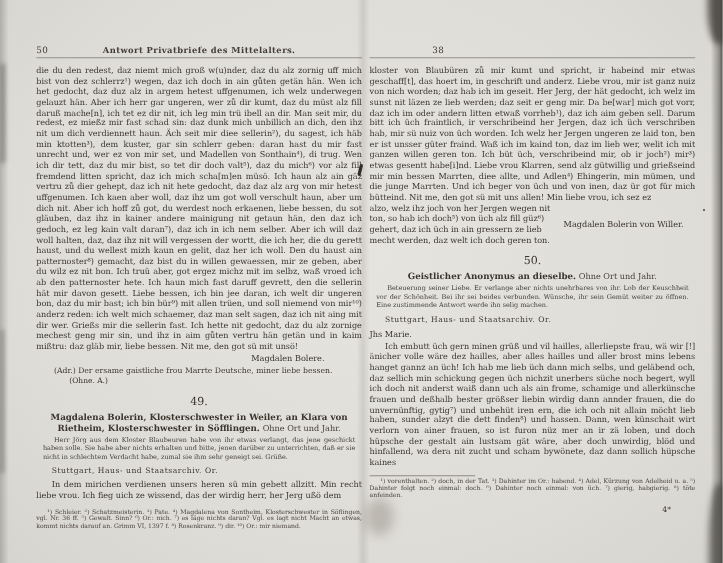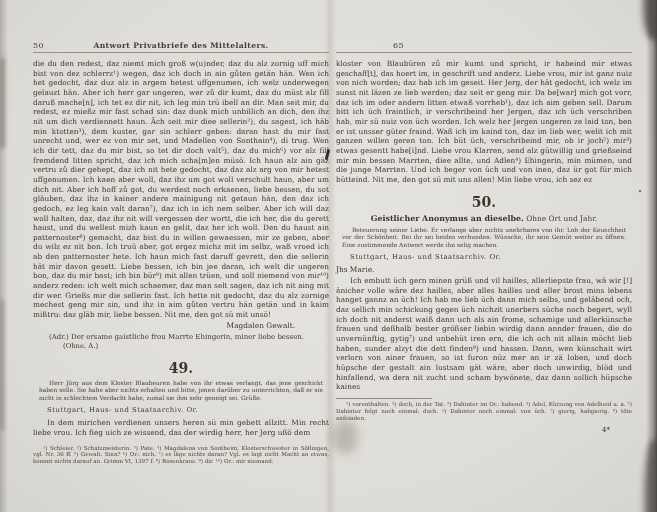--- a/index.html
+++ b/index.html
@@ -21,21 +21,21 @@
   .hdr .title{flex:1;text-align:center;font-weight:bold;font-size:7.6px;}
   .hdr-rule{border-top:1px solid rgba(90,84,75,.55);margin:2px 0 6px 0;}
   .bodytext{font-size:7.35px;line-height:9.65px;text-align:justify;
             color:#3b352e;}
   .indent{text-indent:14px;}
   .sig{font-size:7.4px;text-align:right;padding-right:34px;line-height:10px;
        margin-top:1px;}
   .addr{font-size:7px;line-height:9px;margin-top:2px;padding-left:16px;
         text-indent:0;color:#3f3931;}
   .signnote{font-size:6.8px;padding-left:30px;line-height:9px;}
-  .secnum{text-align:center;font-weight:bold;font-size:14px;margin:9px 0 4px 0;}
+  .secnum{text-align:center;font-weight:normal;font-size:10px;margin:9px 0 4px 0;}
   .sectitle{text-align:center;font-size:7.9px;line-height:10px;margin:0 4px 3px 4px;}
   .sectitle .b{font-weight:bold;text-align:right;}
   .sectitle .r{font-weight:normal;font-size:7.4px;color:#46403a;}
   .regest{font-size:5.9px;line-height:7.5px;text-align:justify;
           margin:2px 6px 4px 6px;text-indent:10px;color:#45403a;}
   .source{font-size:6.9px;letter-spacing:.5px;text-indent:14px;margin:3px 0 4px 0;
           color:#3e3830;}
   .salutation{text-align:left;font-size:7.4px;margin:4px 0 2px 0;}
   .wraprow{display:flex;margin-top:0;}
   .wrapleft{width:56%;font-size:7.35px;line-height:9.65px;color:#3b352e;}
@@ -73,43 +73,51 @@
 
 <div class="page page-left">
   <div class="hdr">
     <span class="num">50</span>
     <span class="title">Antwort Privatbriefe des Mittelalters.</span>
     <span class="num"></span>
   </div>
   <div class="hdr-rule"></div>
 
   <div class="bodytext">die du den redest, daz niemt mich groß w(u)nder, daz du alz zornig uff mich bist von dez schlerrz¹) wegen, daz ich doch in ain gůten getän hän. Wen ich het gedocht, daz duz alz in argem hetest uffgenumen, ich welz underwegen gelauzt hän. Aber ich herr gar ungeren, wer zů dir kumt, daz du müst alz fill daruß mache[n], ich tet ez dir nit, ich leg min trü ibell an dir. Man seit mir, du redest, ez mießz mir fast schad sin: daz dunk mich unbillich an dich, den ihz nit um dich verdiennett haun. Äch seit mir diee sellerin²), du sagest, ich häb min ktotten³), dem kuster, gar sin schlerr geben: daran hast du mir fast unrecht und, wer ez von mir set, und Madellen von Sonthain⁴), di trug. Wen ich dir tett, daz du mir bist, so tet dir doch valt⁵), daz du mich⁶) vor alz fill fremdend litten spricht, daz ich mich scha[m]en müsö. Ich haun alz ain gäz vertru zů dier gehept, daz ich nit hete gedocht, daz daz alz arg von mir hetest uffgenumen. Ich kaen aber woll, daz ihz um got woll verschult haun, aber um dich nit. Aber ich hoff zů got, du werdest noch erkaenen, liebe bessen, du sot gläuben, daz ihz in kainer andere mainigung nit getaun hän, den daz ich gedoch, ez leg kain valt daran⁷), daz ich in ich nem selber. Aber ich will daz woll halten, daz, daz ihz nit will vergessen der wortt, die ich her, die du gerett haust, und du wellest mizh kaun en gelit, daz her ich woll. Den du haust ain patternoster⁸) gemacht, daz bist du in willen gewaessen, mir ze geben, aber du wilz ez nit bon. Ich truü aber, got ergez michz mit im selbz, waß vroed ich ab den patternoster hete. Ich haun mich fast daruff gevrett, den die sellerin hät mir davon gesett. Liebe bessen, ich bin jee daran, ich welt dir ungeren bon, daz du mir bast; ich bin bür⁹) mit allen trüen, und soll niemend von mir¹⁰) anderz reden: ich welt mich schaemer, daz man selt sagen, daz ich nit aing mit dir wer. Grießs mir die sellerin fast. Ich hette nit gedocht, daz du alz zornige mechest geng mir sin, und ihz in aim gůten vertru hän getän und in kaim mißtru: daz gläb mir, liebe bessen. Nit me, den got sü mit unsö!</div>
-  <div class="sig">Magdalen Gewalt.</div>
-  <div class="addr">(Adr.)   Der ersame gaistliche frou Marrte Ehingerin, miner liebe bessen.</div>
+  <div class="sig">Magdalen Bolere.</div>
+  <div class="addr">(Adr.)   Der ersame gaistliche frou Marrte Deutsche, miner liebe bessen.</div>
   <div class="signnote">(Ohne. A.)</div>
 
   <div class="secnum">49.</div>
+  <div class="sectitle">
+    <span class="b">Magdalena Bolerin, Klosterschwester in Weiler, an Klara von Rietheim, Klosterschwester in Söfflingen.</span>
+    <span class="r"> Ohne Ort und Jahr.</span>
+  </div>
   <div class="regest">Herr Jörg aus dem Kloster Blaubeuren habe von ihr etwas verlangt, das jene geschickt haben solle. Sie habe aber nichts erhalten und bitte, jenen darüber zu unterrichten, daß er sie nicht in schlechtem Verdacht habe, zumal sie ihm sehr geneigt sei. Grüße.</div>
   <div class="source">Stuttgart, Haus- und Staatsarchiv.  Or.</div>
   <div class="bodytext indent">In dem mirichen verdienen unsers heren sü min gebett allzitt. Min recht liebe vrou. Ich fieg uich ze wissend, das der wirdig herr, her Jerg ußö dem</div>
 
   <div class="footnotes">¹) Schleier.  ²) Schatzmeisterin.  ³) Pate.  ⁴) Magdalena von Sontheim, Klosterschwester in Söflingen, vgl. Nr. 36 ff.  ⁵) Gewalt. Sinn?  ⁶) Or.: nich.  ⁷) es läge nichts daran? Vgl. es lagt nicht Macht an etwas, kommt nichts darauf an. Grimm VI, 1397 f.  ⁸) Rosenkranz.  ⁹) dir.  ¹⁰) Or.: mir niemand.</div>
 </div>
 
 <div class="page page-right">
   <div class="hdr">
     <span class="num"></span>
-    <span class="num-r">65</span>
+    <span class="num-r">38</span>
   </div>
   <div class="hdr-rule"></div>
 
   <div class="ink-mark"></div>
   <div class="speck1"></div>
 
   <div class="bodytext">kloster von Blaubüren zů mir kumt und spricht, ir habeind mir etwas geschaff[t], das hoert im, in geschrift und anderz. Liebe vrou, mir ist ganz nuiz von nich worden; daz hab ich im geseit. Her Jerg, der hät gedocht, ich welz im sunst nit läzen ze lieb werden; daz seit er geng mir. Da be[war] mich got vorr, daz ich im oder andern litten etwaß vorrheb¹), daz ich aim geben sell. Darum bitt ich üch fraintlich, ir verschribeind her Jergen, daz ich üch verschriben hab, mir sü nuiz von üch worden. Ich welz her Jergen ungeren ze laid ton, ben er ist unsser güter fraind. Waß ich im kaind ton, daz im lieb wer, welit ich mit ganzen willen geren ton. Ich büt üch, verschribeind mir, ob ir joch²) mir³) etwas gesentt habe[i]nd. Liebe vrou Klarren, send alz gütwillig und grießseind mir min bessen Marrten, diee allte, und Adlen⁴) Ehingerin, min mümen, und die junge Marrten. Und ich beger von üch und von inen, daz ür got für mich bütteind. Nit me, den got sü mit uns allen! Min liebe vrou, ich sez ez</div>
+  <div class="wraprow">
+    <div class="wrapleft">alzo, welz ihz joch von her Jergen wegen nit ton, so hab ich doch⁵) von üch alz fill güz⁶) gehert, daz ich üch in ain gressern ze lieb mecht werden, daz welt ich doch geren ton.</div>
+    <div class="wrapsig">Magdalen Bolerin von Willer.</div>
+  </div>
 
   <div class="secnum">50.</div>
   <div class="sectitle">
     <span class="b">Geistlicher Anonymus an dieselbe.</span>
     <span class="r"> Ohne Ort und Jahr.</span>
   </div>
   <div class="regest">Beteuerung seiner Liebe. Er verlange aber nichts unehrbares von ihr. Lob der Keuschheit vor der Schönheit. Bei ihr sei beides verbunden. Wünsche, ihr sein Gemüt weiter zu öffnen. Eine zustimmende Antwort werde ihn selig machen.</div>
   <div class="source">Stuttgart, Haus- und Staatsarchiv.  Or.</div>
   <div class="salutation">Jhs Marie.</div>
   <div class="bodytext indent">Ich embutt üch gern minen grüß und vil hailles, allerliepste frau, wä wir [!] änicher volle wäre dez hailles, aber alles hailles und aller brost mins lebens hanget gannz an üch! Ich hab me lieb üch dann mich selbs, und geläbend och, daz sellich min schickung gegen üch nichzit unerbers süche noch begert, wyll ich doch nit anderst waiß dann uch als ain frome, schamige und allerkünsche frauen und deßhalb bester größser liebin wirdig dann annder frauen, die do unvernünftig, gytig⁷) und unbehüt iren ern, die ich och nit allain möcht lieb haben, sunder alzyt die dett finden⁸) und hassen. Dann, wen künschait wirt verlorn von ainer frauen, so ist furon nüz mer an ir zä loben, und doch hüpsche der gestalt ain lustsam gät wäre, aber doch unwirdig, blöd und hinfallend, wa dera nit zucht und scham bywönete, daz dann sollich hüpsche kaines</div>

